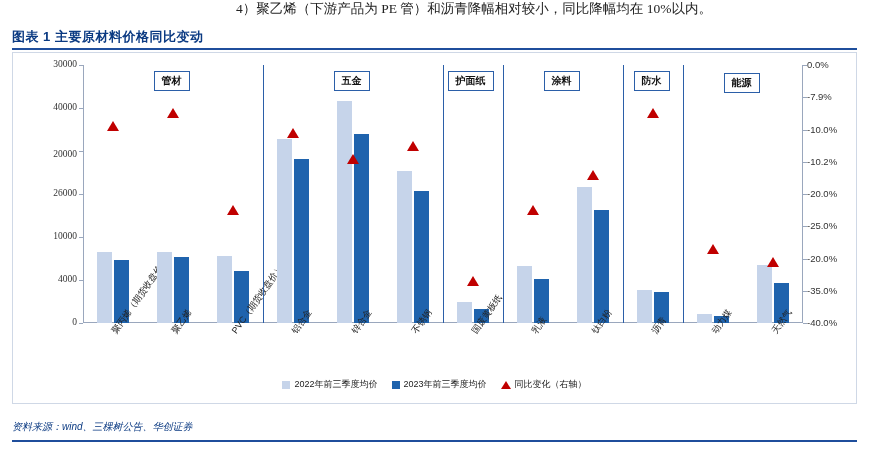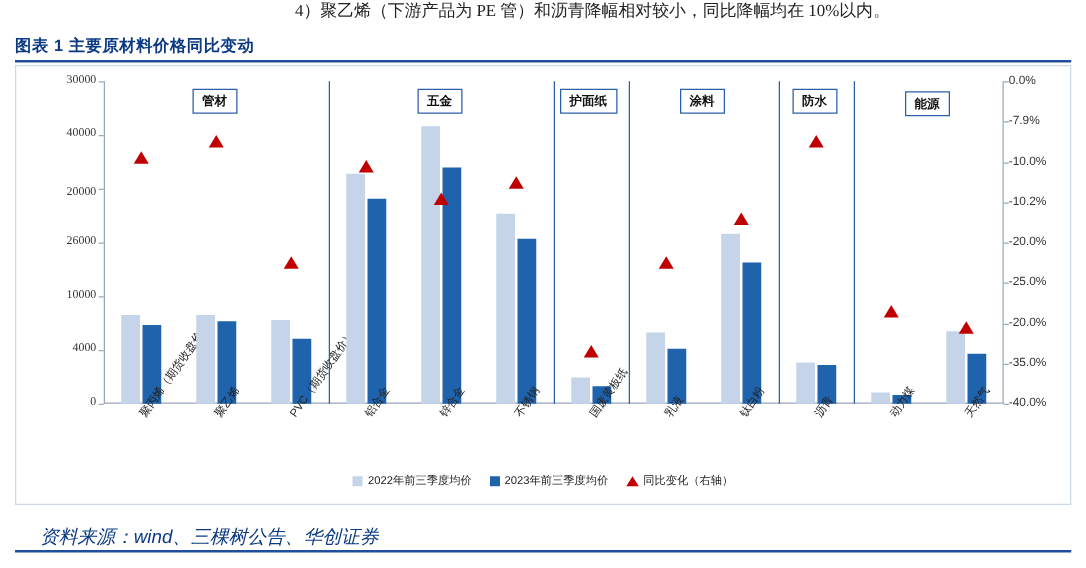--- a/index.html
+++ b/index.html
@@ -69,21 +69,21 @@
     display:flex;justify-content:center;align-items:flex-end;gap:14px;
     font-size:9px;color:#222;
   }
   .legend .item{display:flex;align-items:center;gap:4px;}
   .sw{width:8px;height:8px;display:inline-block;}
   .sw.a{background:#c6d4ea;}
   .sw.b{background:#1f63ad;}
   .sw.t{width:0;height:0;border-left:5px solid transparent;border-right:5px solid transparent;border-bottom:8px solid #c00000;}
   .source{
     position:absolute;left:12px;top:420px;
-    font-size:15px;color:#0b3a82;font-style:italic;margin-left:20px;
+    font-size:10px;color:#0b3a82;font-style:italic;
   }
   .bottom-rule{
     position:absolute;left:12px;top:440px;width:845px;height:2px;background:#1f4e9c;
   }
 </style>
 </head>
 <body>
 
 <div class="top-text">4）聚乙烯（下游产品为 PE 管）和沥青降幅相对较小，同比降幅均在 10%以内。</div>
 

